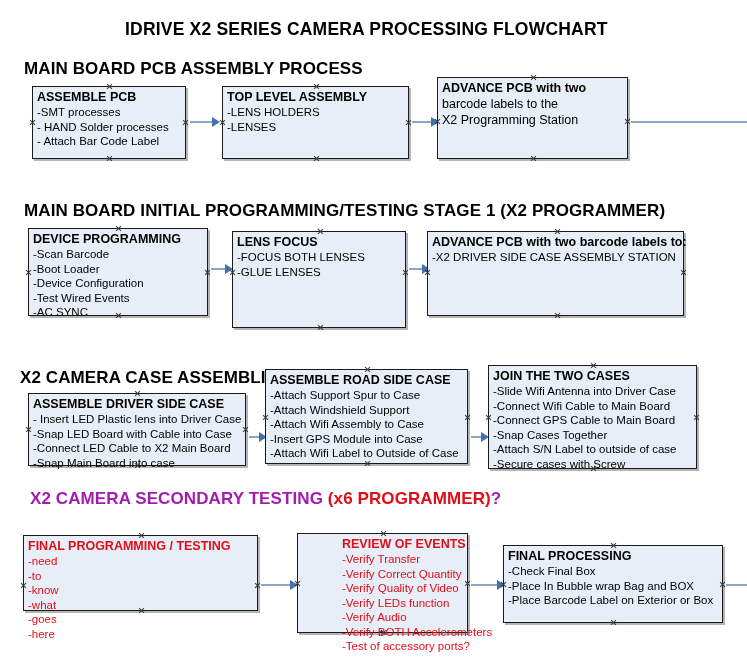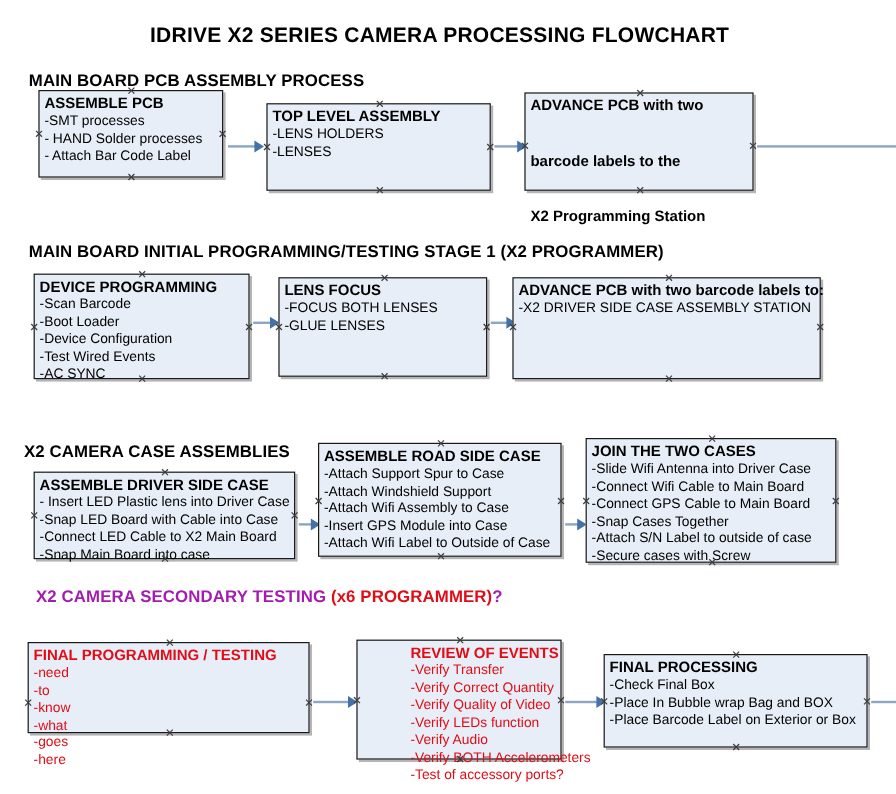--- a/index.html
+++ b/index.html
@@ -25,21 +25,21 @@
   .abs { position: absolute; box-sizing: border-box; }
 
   
   .doc-title {
     font-size: 17.5px;
     font-weight: bold;
     letter-spacing: 0.2px;
     white-space: nowrap;
   }
   .section-title {
-    font-size: 14px;
+    font-size: 17px;
     font-weight: bold;
     letter-spacing: 0.1px;
     white-space: nowrap;
   }
   .section-title .red-part { color: #e00d17; }
   .section-title .blk-part { color: #a21caf; }
 
   
   .flowbox {
     background: #e8eef7;
@@ -52,24 +52,23 @@
     font-weight: bold;
     line-height: 15px;
     white-space: nowrap;
   }
   .flowbox .bx-line {
     font-size: 11.5px;
     line-height: 14.5px;
     white-space: nowrap;
   }
   .flowbox.bold-body .bx-line {
-    font-weight: bold;
+    font-weight: normal;
     font-size: 12.5px;
     line-height: 16px;
-    margin-top: 30px;
   }
   .flowbox.red-text .bx-title,
   .flowbox.red-text .bx-line { color: #e00d17; }
   .flowbox.overflow-visible { overflow: visible; padding-left: 44px; }
 
   
   .handle {
     position: absolute;
     width: 7px;
     height: 7px;
@@ -106,21 +105,21 @@
 </style>
 </head>
 <body>
 
 <div id="canvas">
 
   <div class="abs doc-title" style="left:125px; top:19px;">IDRIVE X2  SERIES CAMERA PROCESSING FLOWCHART</div>
 
   <div class="abs section-title" style="left:24px; top:59px;">MAIN BOARD PCB ASSEMBLY PROCESS</div>
 
-  <div class="abs flowbox" style="left:32px; top:75px; width:154px; height:73px;">
+  <div class="abs flowbox" style="left:32px; top:86px; width:154px; height:73px;">
     <div class="bx-title">ASSEMBLE PCB</div>
     <div class="bx-line">-SMT processes</div>
     <div class="bx-line">- HAND Solder processes</div>
     <div class="bx-line">- Attach Bar Code Label</div>
     <span class="handle" style="left:73px; top:-4px;"></span>
     <span class="handle" style="left:73px; bottom:-4px;"></span>
     <span class="handle" style="left:-4px; top:32px;"></span>
     <span class="handle" style="right:-4px; top:32px;"></span>
   </div>
 
@@ -161,21 +160,21 @@
     <div class="bx-line">-AC SYNC</div>
     <span class="handle" style="left:86px; top:-4px;"></span>
     <span class="handle" style="left:86px; bottom:-4px;"></span>
     <span class="handle" style="left:-4px; top:40px;"></span>
     <span class="handle" style="right:-4px; top:40px;"></span>
   </div>
 
   <div class="arrow-line" style="left:211px; top:268px; width:18px;"></div>
   <div class="arrow-head" style="left:225px; top:264px;"></div>
 
-  <div class="abs flowbox" style="left:232px; top:231px; width:174px; height:83px;">
+  <div class="abs flowbox" style="left:232px; top:231px; width:174px; height:97px;">
     <div class="bx-title">LENS FOCUS</div>
     <div class="bx-line">-FOCUS BOTH LENSES</div>
     <div class="bx-line">-GLUE LENSES</div>
     <span class="handle" style="left:84px; top:-4px;"></span>
     <span class="handle" style="left:84px; bottom:-4px;"></span>
     <span class="handle" style="left:-4px; top:37px;"></span>
     <span class="handle" style="right:-4px; top:37px;"></span>
   </div>
 
   <div class="arrow-line" style="left:409px; top:268px; width:17px;"></div>

